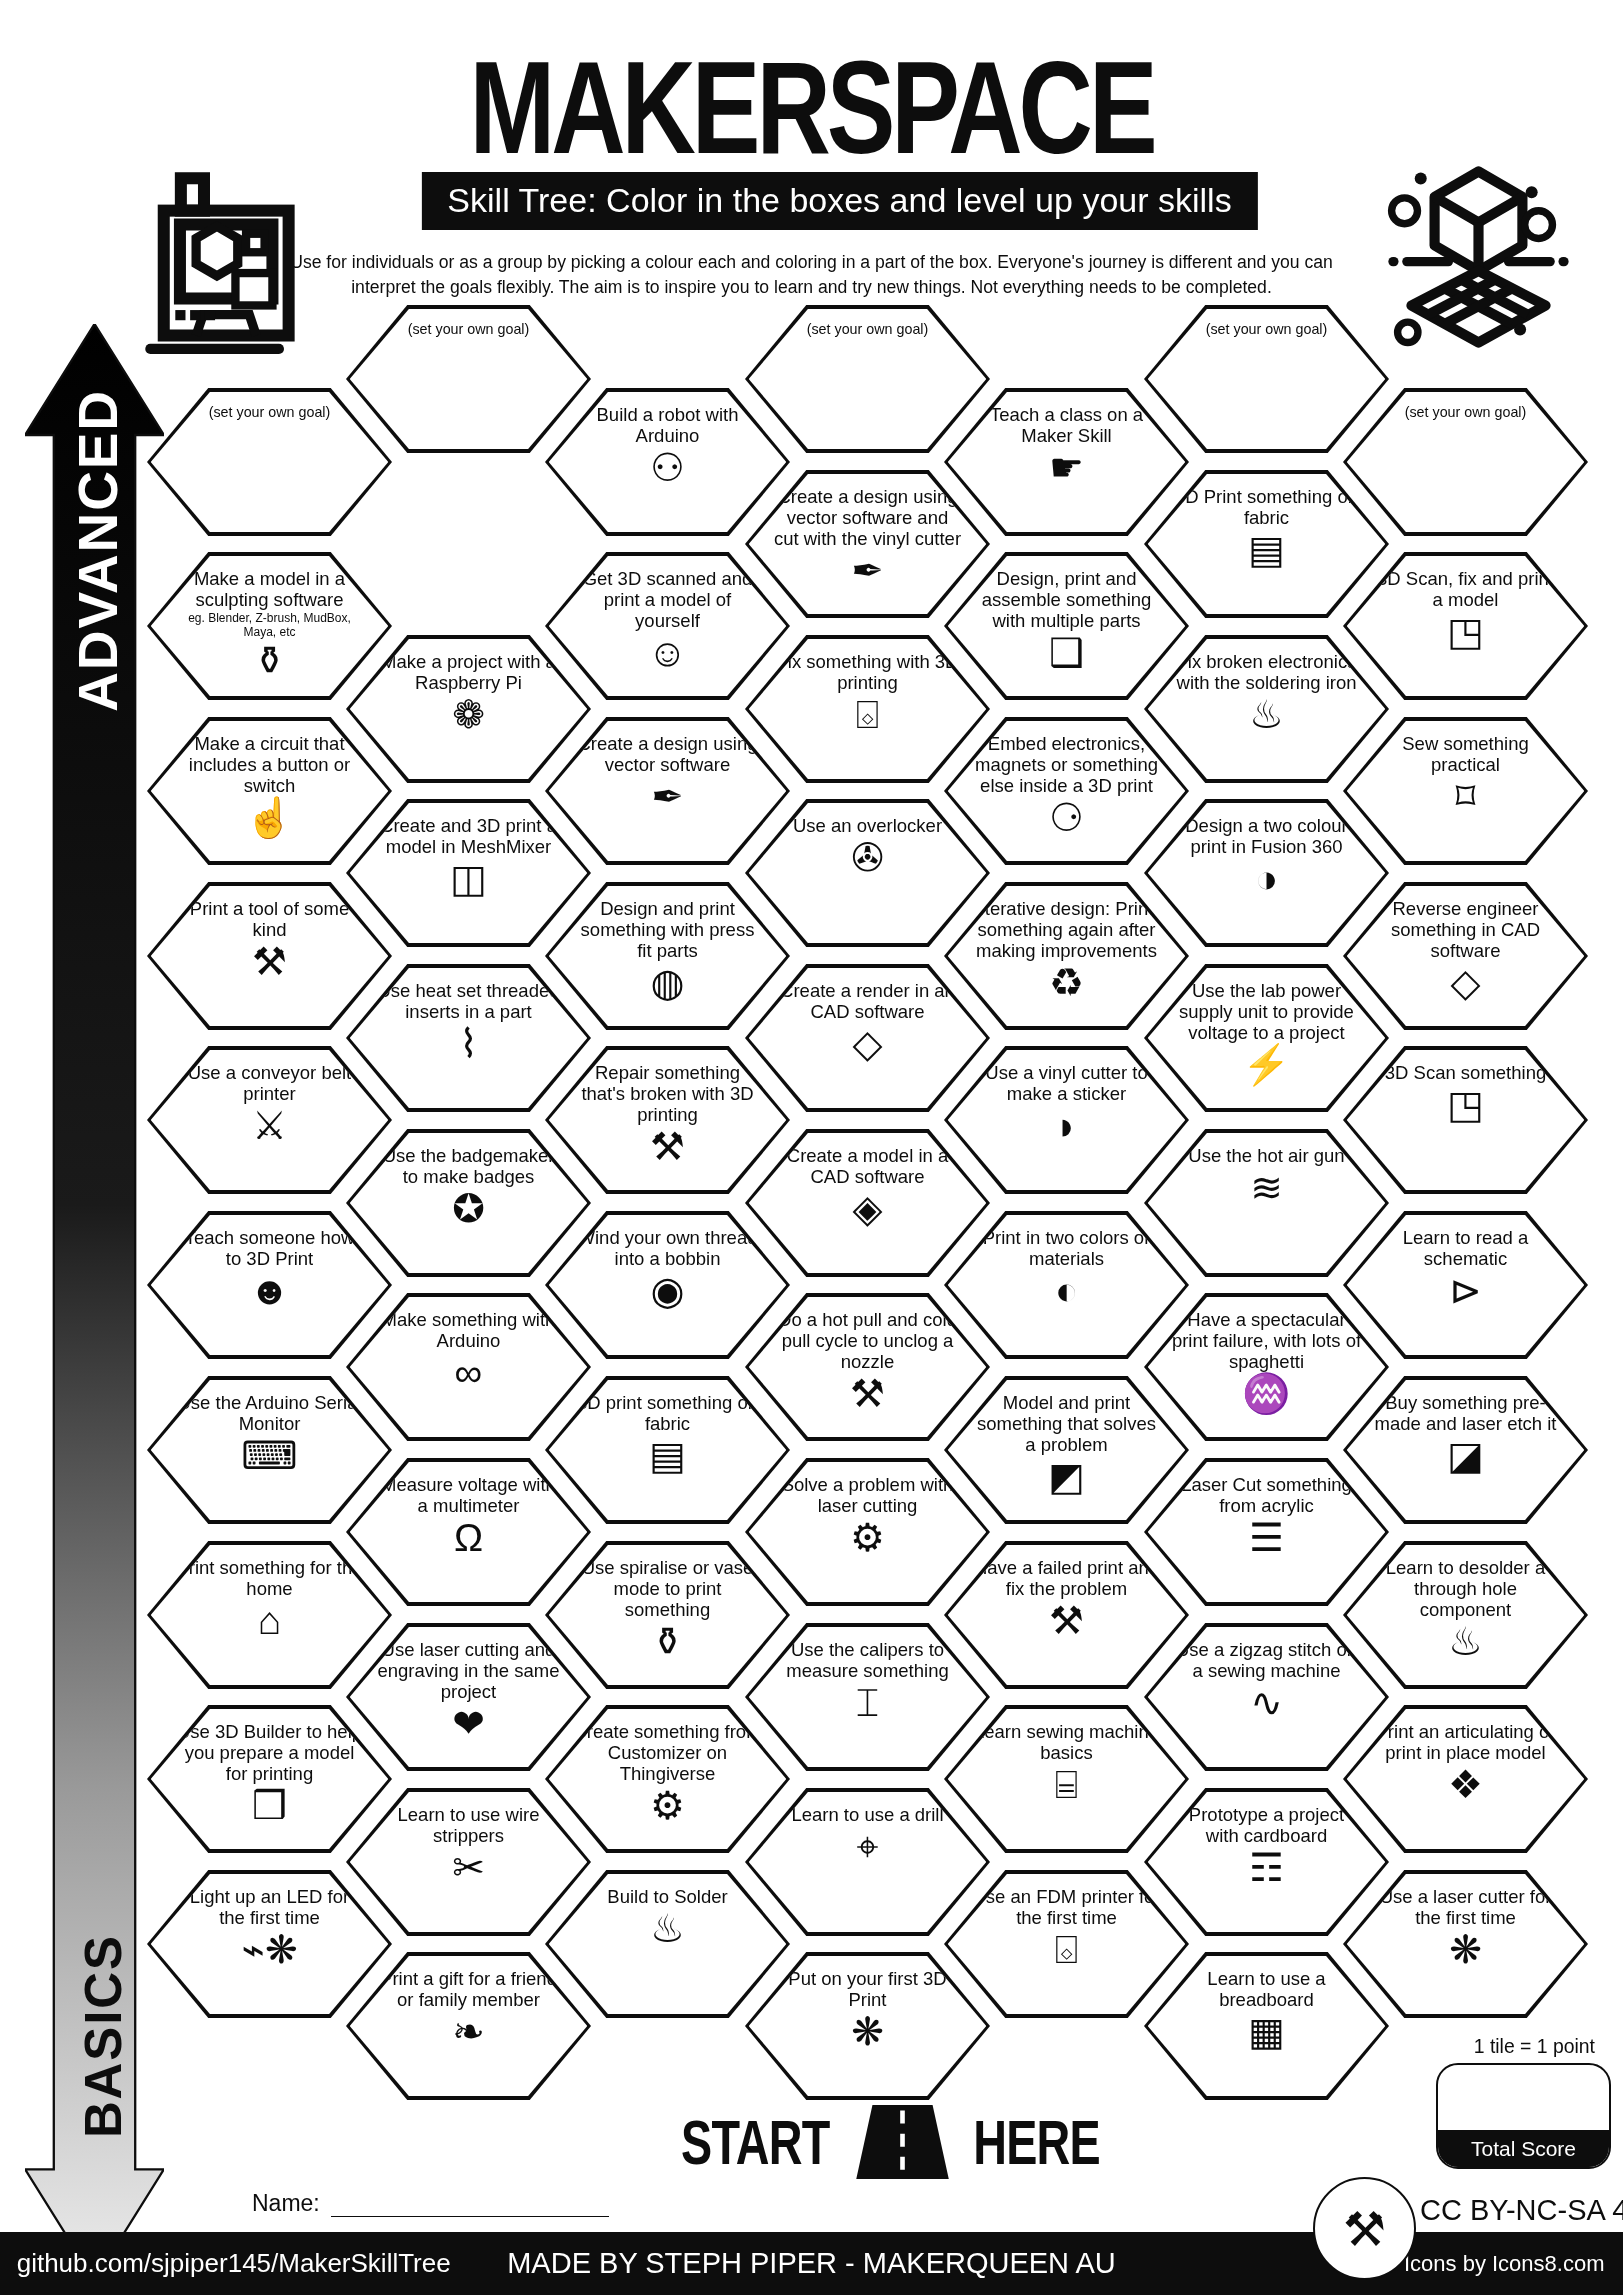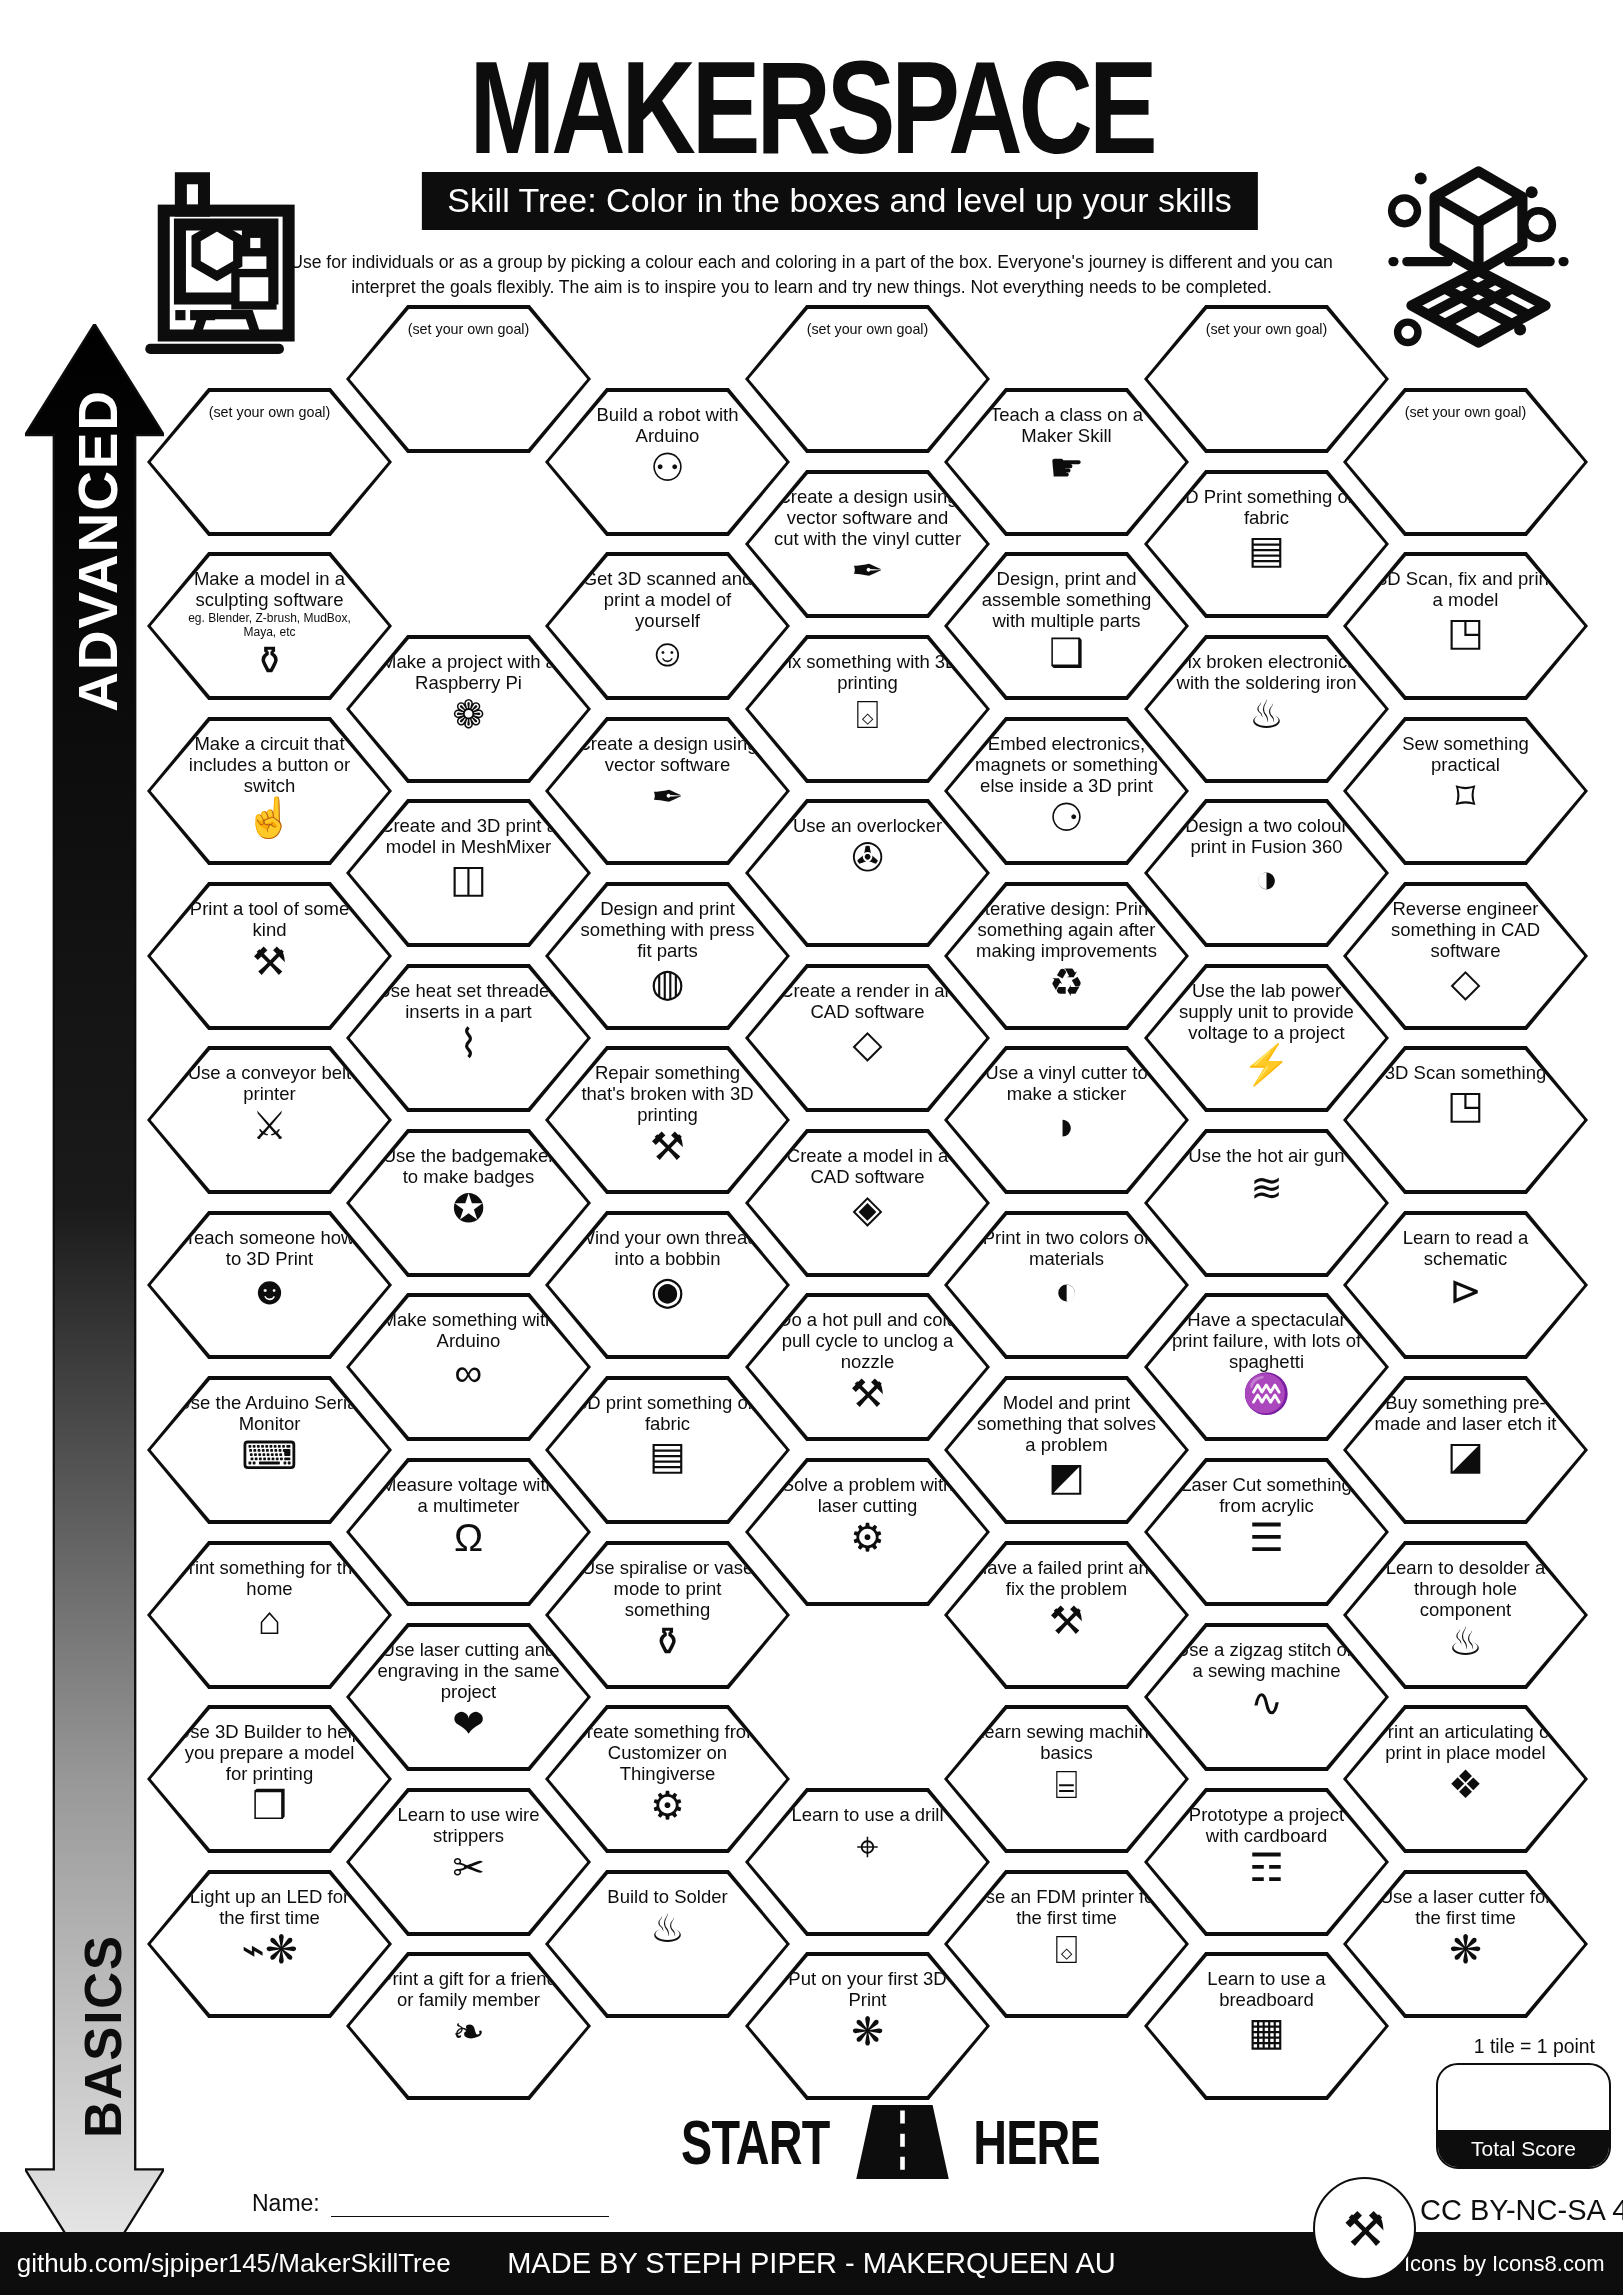--- a/index.html
+++ b/index.html
@@ -328,20 +328,26 @@
         <div class="hex-label">Do a hot pull and cold pull cycle to unclog a nozzle</div>
         <div class="hex-icon">⚒</div>
       </div>
     </div>
     <div class="hex" style="left: 745px; top: 1458px;">
       <div class="hex-in">
         <div class="hex-label">Solve a problem with laser cutting</div>
         <div class="hex-icon">⚙</div>
       </div>
     </div>
+    <div class="hex" style="left: 745px; top: 1623px;">
+      <div class="hex-in">
+        <div class="hex-label">Use the calipers to measure something</div>
+        <div class="hex-icon">⌶</div>
+      </div>
+    </div>
     <div class="hex" style="left: 745px; top: 1788px;">
       <div class="hex-in">
         <div class="hex-label">Learn to use a drill</div>
         <div class="hex-icon">⌖</div>
       </div>
     </div>
     <div class="hex" style="left: 745px; top: 1952px;">
       <div class="hex-in">
         <div class="hex-label">Put on your first 3D Print</div>
         <div class="hex-icon">❋</div>

